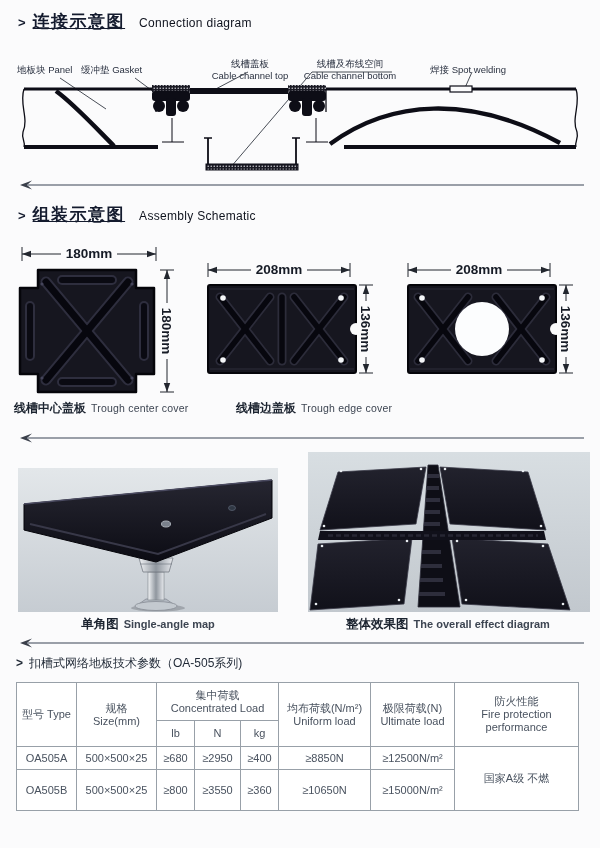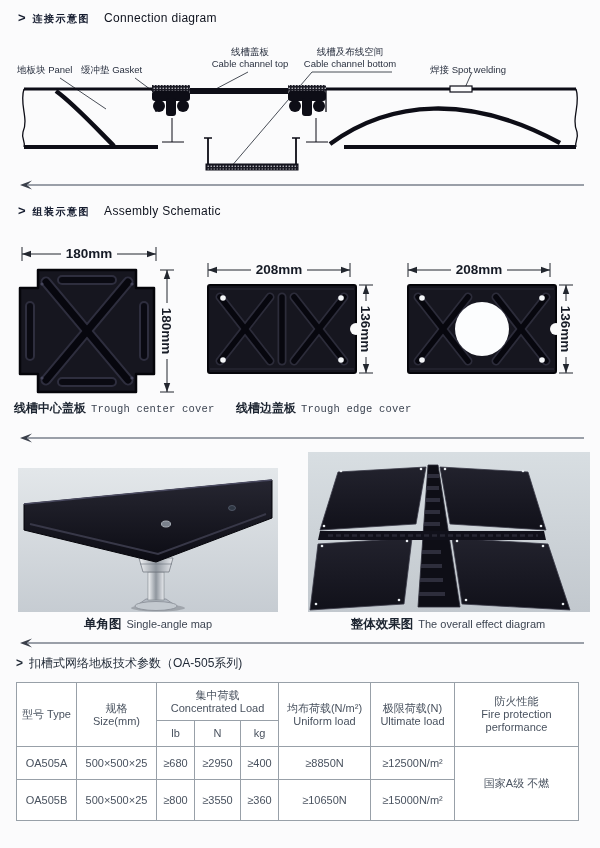--- a/index.html
+++ b/index.html
@@ -1,27 +1,27 @@
 <!DOCTYPE html>
 <html><head>
 <meta charset="utf-8">
 <style>
   html,body{margin:0;padding:0;background:#e9eaec;}
   .page{position:relative;width:600px;height:848px;margin:0 auto;background:#fbfbfc;
         font-family:"Liberation Sans","DejaVu Sans",sans-serif;overflow:hidden;}
   .sec-title{position:absolute;display:flex;align-items:baseline;white-space:nowrap;color:#141b2e;}
   .chev{font-weight:bold;font-size:13px;margin-right:7px;}
-  .t-zh{font-weight:bold;font-size:10px;letter-spacing:1.5px;}
+  .t-zh{font-weight:bold;font-size:17px;letter-spacing:1.5px;text-decoration:underline;}
   .t-en{font-weight:normal;font-size:12px;color:#0f131e;margin-left:14px;letter-spacing:.3px;}
   .lab{position:absolute;font-size:9.5px;color:#2a3140;white-space:nowrap;}
-  .lab2{text-align:center;line-height:11.5px;}
+  .lab2{text-align:center;line-height:11.5px;margin-top:12px;}
   .cap{position:absolute;font-size:12px;color:#1c2430;font-weight:bold;white-space:nowrap;}
-  .cap .en{font-weight:normal;font-size:10.5px;color:#3d4552;margin-left:5px;letter-spacing:.2px;font-family:Liberation Mono, monospace;}
+  .cap .en{font-weight:normal;font-size:10.5px;color:#3d4552;margin-left:5px;letter-spacing:.2px;}
   .pcap{position:absolute;text-align:center;font-size:12.5px;font-weight:bold;color:#1c2430;white-space:nowrap;}
-  .pcap .en{font-weight:normal;font-size:11px;color:#3d4552;margin-left:5px;}
+  .pcap .en{font-weight:bold;font-size:11px;color:#3d4552;margin-left:5px;}
   .tbl-title{position:absolute;left:16px;top:655px;font-size:12px;color:#1f2835;display:flex;align-items:baseline;}
   .tbl-title .chev{font-size:12px;margin-right:6px;}
   table.spec{position:absolute;left:16px;top:682px;width:562px;border-collapse:collapse;
              table-layout:fixed;font-size:11px;color:#49525f;background:#fff;}
   .spec th,.spec td{border:1px solid #98a0a8;font-weight:normal;text-align:center;
                     vertical-align:middle;padding:1px 2px;line-height:13px;}
   .abs{position:absolute;}
   svg{display:block;}
 </style>
 </head>
@@ -395,21 +395,21 @@
         <div>防火性能</div>
         <div>Fire protection</div>
         <div>performance</div>
       </th>
     </tr>
     <tr style="height:26px">
       <th>lb</th>
       <th>N</th>
       <th>kg</th>
     </tr>
-    <tr style="height:33px">
+    <tr style="height:23px">
       <td>OA505A</td>
       <td>500×500×25</td>
       <td>≥680</td>
       <td>≥2950</td>
       <td>≥400</td>
       <td>≥8850N</td>
       <td>≥12500N/m²</td>
       <td rowspan="2">国家A级 不燃</td>
     </tr>
     <tr style="height:41px">

